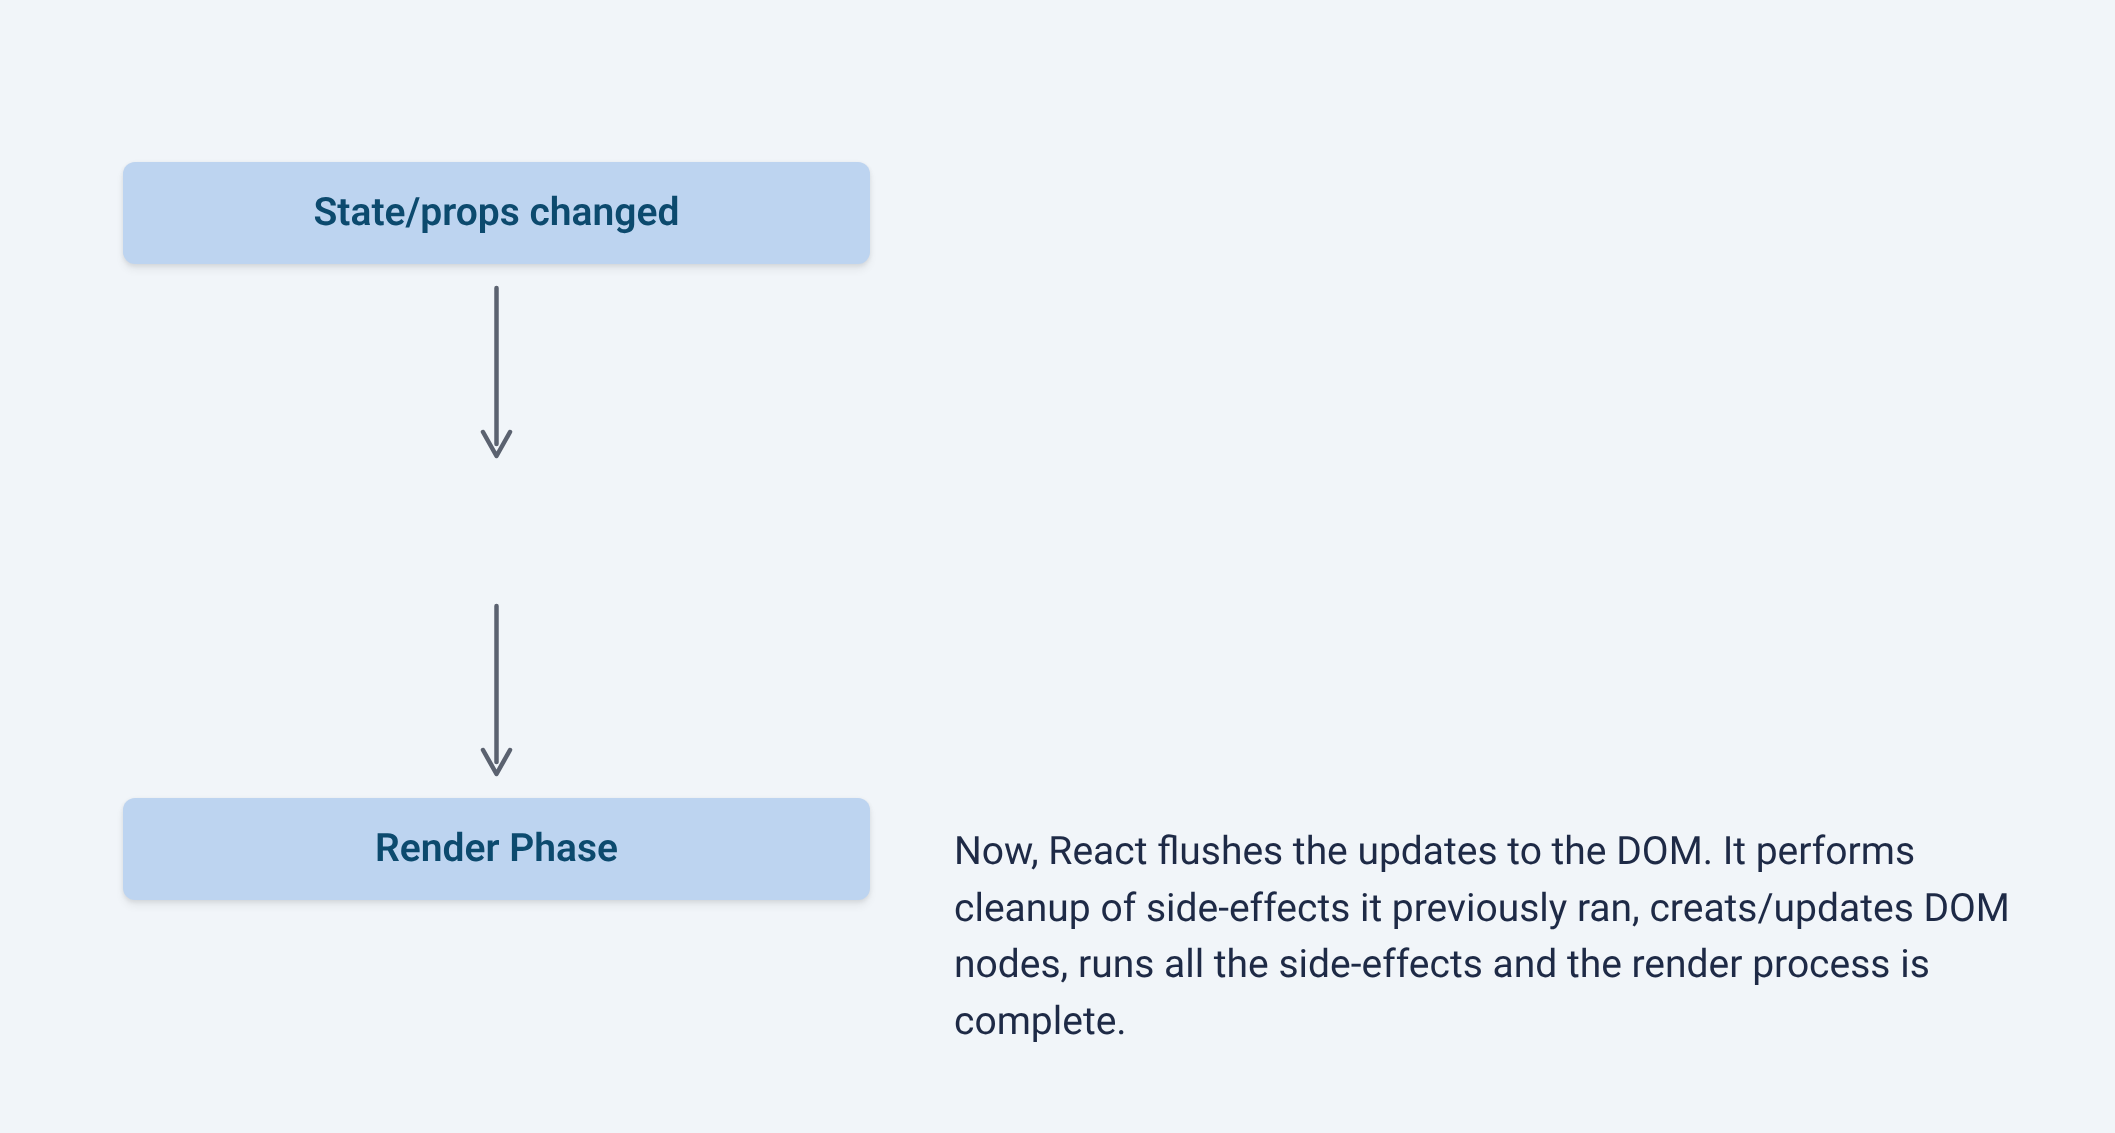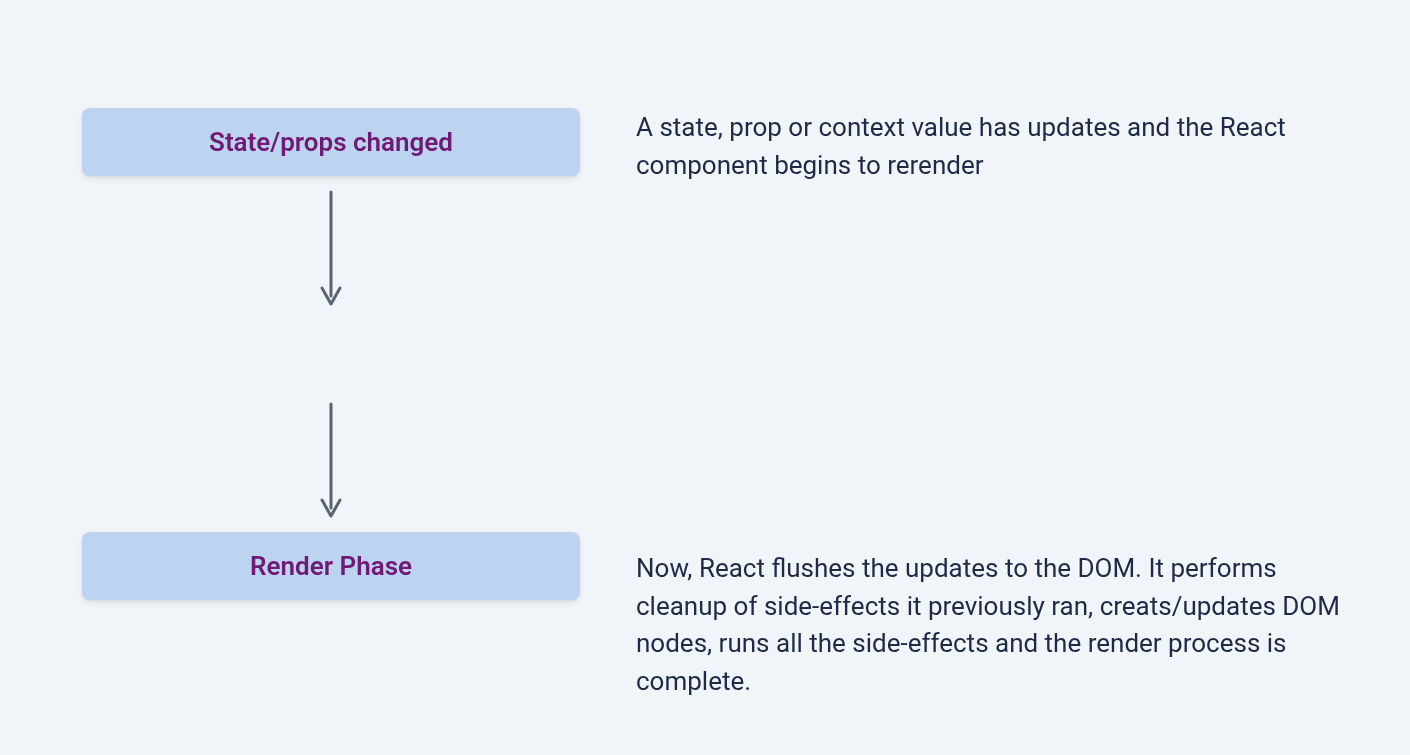--- a/index.html
+++ b/index.html
@@ -21,21 +21,21 @@
     width: 498px;
     height: 68px;
     background: #bdd4f0;
     border-radius: 8px;
     display: flex;
     align-items: center;
     justify-content: center;
     box-shadow: 0 4px 6px rgba(0,0,0,0.06), 0 1px 3px rgba(0,0,0,0.08);
   }
   .node-label {
-    color: #701a75;
+    color: #0c4a6e;
     font-size: 26px;
     font-weight: 600;
   }
   .arrow {
     position: absolute;
     left: 318px;
     width: 26px;
   }
   .arrow svg { display: block; }
   .desc {
@@ -69,16 +69,15 @@
     <svg width="26" height="120" viewBox="0 0 26 120">
       <line x1="13" y1="4" x2="13" y2="108" stroke="#5b6270" stroke-width="3" stroke-linecap="round"></line>
       <path d="M4 100 L13 116 L22 100" fill="none" stroke="#5b6270" stroke-width="3" stroke-linecap="round" stroke-linejoin="round"></path>
     </svg>
   </div>
 
   <div class="node" style="top:532px">
     <span class="node-label">Render Phase</span>
   </div>
 
-  <div class="desc" style="top:109px">A state, prop or context value has updates and the React component begins to rerender</div>
   <div class="desc" style="top:550px">Now, React flushes the updates to the DOM. It performs cleanup of side-effects it previously ran, creats/updates DOM nodes, runs all the side-effects and the render process is complete.</div>
 
 </div>
 
 </body></html>

